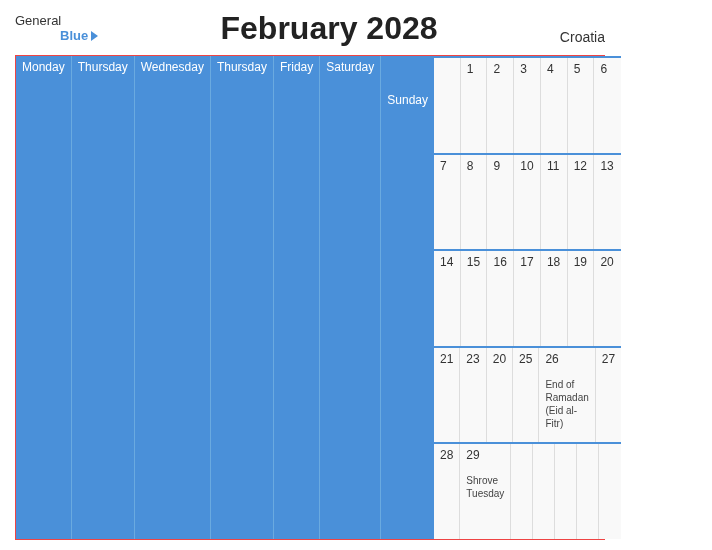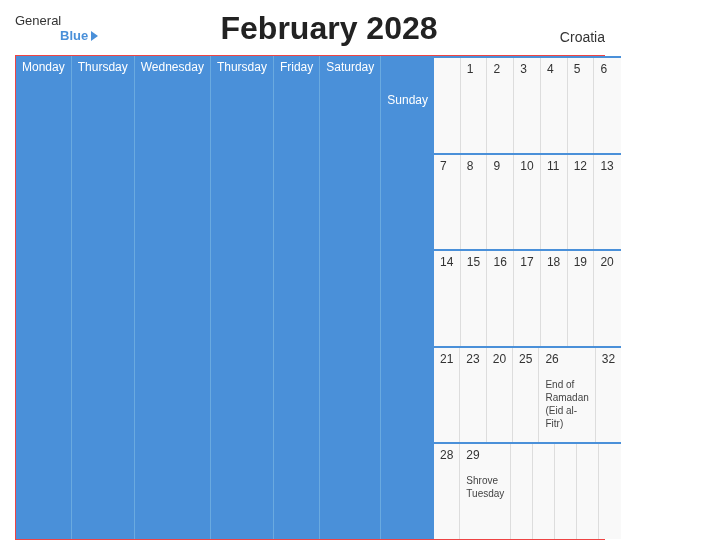--- a/index.html
+++ b/index.html
@@ -230,21 +230,21 @@
             <span class="day-num">20</span>
           </div>
           <div class="cal-cell">
             <span class="day-num">25</span>
           </div>
           <div class="cal-cell">
             <span class="day-num">26</span>
             <div class="event-text">End of Ramadan (Eid al-Fitr)</div>
           </div>
           <div class="cal-cell">
-            <span class="day-num">32</span>
+            <span class="day-num">27</span>
           </div>
         </div>
         <div class="cal-week">
           <div class="cal-cell">
             <span class="day-num">28</span>
           </div>
           <div class="cal-cell">
             <span class="day-num">29</span>
             <div class="event-text">Shrove Tuesday</div>
           </div>

